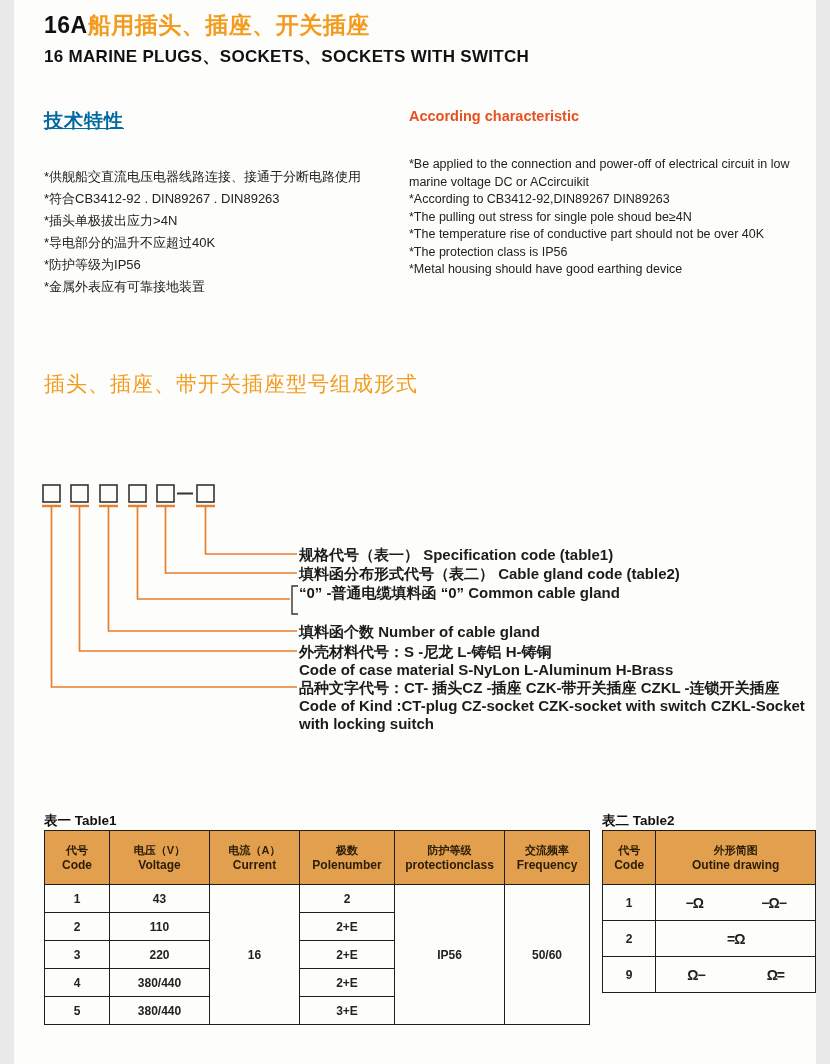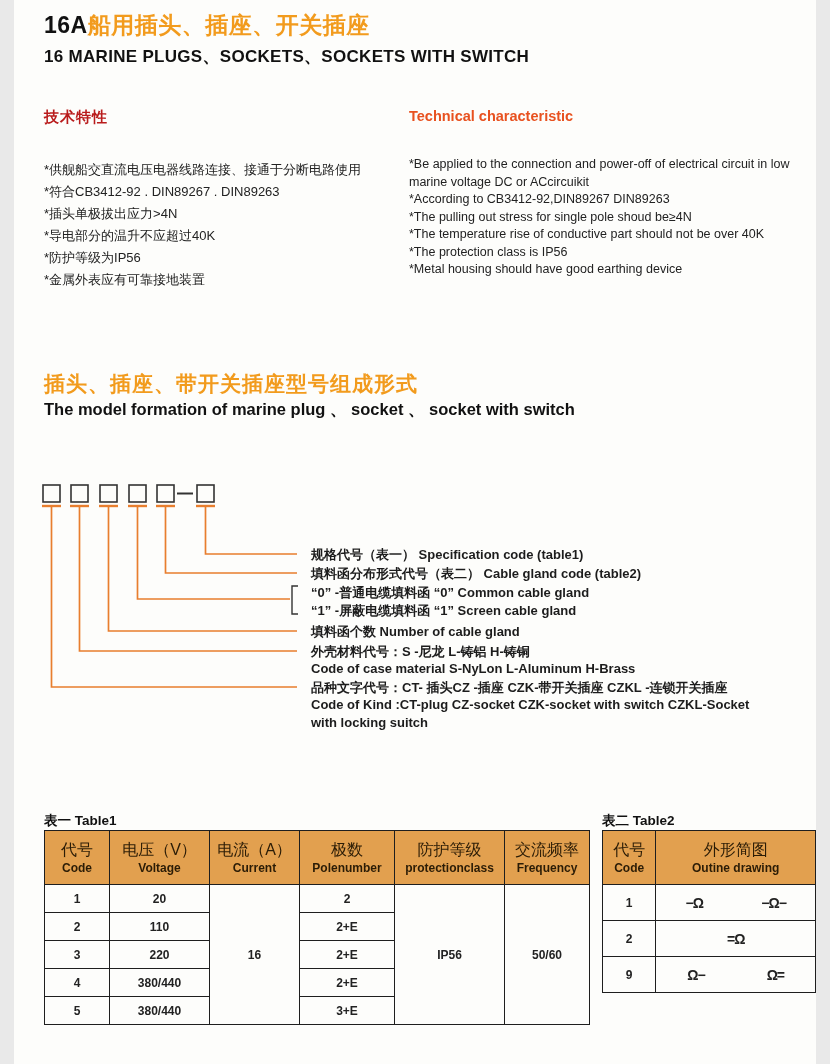--- a/index.html
+++ b/index.html
@@ -8,43 +8,43 @@
 
   
   .hdr { position:absolute; left:30px; top:10px; }
   .hdr .t1 { font-size:23px; font-weight:bold; color:#111; letter-spacing:0.5px; }
   .hdr .t1 .cn { color:#F29B1D; }
   .hdr .t2 { font-size:17px; font-weight:bold; color:#111; margin-top:4px; letter-spacing:0.3px; }
 
   
   .tech-cn { position:absolute; left:30px; top:108px; width:352px; }
   .tech-en { position:absolute; left:395px; top:108px; width:420px; }
-  .tech-cn h3 { color:#b91c1c; font-size:15px; font-weight:bold; letter-spacing:1px; }
+  .tech-cn h3 { color:#0369a1; font-size:19px; font-weight:bold; letter-spacing:1px;text-decoration:underline; }
   .tech-en h3 { color:#E8511F; font-size:14.5px; font-weight:bold; }
   .tech-cn ul, .tech-en ul { list-style:none; margin-top:32px; }
   .tech-cn li { font-size:13px; line-height:22px; color:#222; font-weight:500; }
   .tech-en li { font-size:12.5px; line-height:17.5px; color:#222; font-weight:500; }
 
   
   .model-hd { position:absolute; left:30px; top:370px; }
-  .model-hd .cn { color:#F29B1D; font-size:21px; font-weight:bold; letter-spacing:1px; }
+  .model-hd .cn { color:#F29B1D; font-size:21px; font-weight:normal; letter-spacing:1px; }
   .model-hd .en { color:#111; font-size:16.5px; font-weight:bold; margin-top:1px; }
 
   .diagram { position:absolute; left:0; top:480px; width:830px; height:300px; }
   .diagram svg { position:absolute; left:0; top:0; }
-  .dlabel { position:absolute; left:297px; font-size:13px; font-weight:600; color:#1c1c1c; white-space:nowrap; }
+  .dlabel { position:absolute; left:285px; font-size:15px; font-weight:600; color:#1c1c1c; white-space:nowrap; }
 
   
   .tblwrap1 { position:absolute; left:30px; top:812px; }
   .tblwrap2 { position:absolute; left:588px; top:812px; }
   .tcap { font-size:13.5px; font-weight:bold; color:#111; }
   table { border-collapse:collapse; table-layout:fixed; }
   th, td { border:1.6px solid #1e1e1e; text-align:center; vertical-align:middle; }
   th { background:#E2A04F; color:#2b1c06; padding:6px 2px; height:54px; }
-  th .cnh { font-size:16px; font-weight:normal; }
+  th .cnh { font-size:11px; font-weight:bold; }
   th .enh { font-size:12px; font-weight:bold; margin-top:0; }
   td { font-size:12px; font-weight:600; color:#222; height:28px; background:#fdfdfb; }
   .t2 td { height:36px; }
   .symrow { display:flex; justify-content:space-around; align-items:center; }
   .sym { font-size:14px; font-weight:600; letter-spacing:-1px; }
 </style>
 </head>
 <body>
 
 <div class="page">
@@ -60,34 +60,33 @@
       <li>*供舰船交直流电压电器线路连接、接通于分断电路使用</li>
       <li>*符合CB3412-92 . DIN89267 . DIN89263</li>
       <li>*插头单极拔出应力&gt;4N</li>
       <li>*导电部分的温升不应超过40K</li>
       <li>*防护等级为IP56</li>
       <li>*金属外表应有可靠接地装置</li>
     </ul>
   </div>
 
   <div class="tech-en">
-    <h3>Technical characteristic</h3>
+    <h3>According characteristic</h3>
     <ul>
       <li>*Be applied to the connection and power-off of electrical circuit in low marine voltage DC or ACcircuikit</li>
       <li>*According to CB3412-92,DIN89267 DIN89263</li>
       <li>*The pulling out stress for single pole shoud be≥4N</li>
       <li>*The temperature rise of conductive part should not be over 40K</li>
       <li>*The protection class is IP56</li>
       <li>*Metal housing should have good earthing device</li>
     </ul>
   </div>
 
   <div class="model-hd">
     <div class="cn">插头、插座、带开关插座型号组成形式</div>
-    <div class="en">The model formation of marine plug 、 socket 、 socket with switch</div>
   </div>
 
   <div class="diagram">
     <svg width="830" height="300" viewBox="0 0 830 300">
 
       <g fill="#fdfdfb" stroke="#333" stroke-width="1.6">
         <rect x="29" y="5" width="17" height="17"></rect>
         <rect x="57" y="5" width="17" height="17"></rect>
         <rect x="86" y="5" width="17" height="17"></rect>
         <rect x="115" y="5" width="17" height="17"></rect>
@@ -113,21 +112,20 @@
         <polyline points="94.5,26 94.5,151 283,151"></polyline>
         <polyline points="65.5,26 65.5,171 283,171"></polyline>
         <polyline points="37.5,26 37.5,207 283,207"></polyline>
       </g>
 
       <path d="M 284,106 L 278,106 L 278,134 L 284,134" fill="none" stroke="#333" stroke-width="1.4"></path>
     </svg>
     <div class="dlabel" style="top:66px">规格代号（表一）  Specification code (table1)</div>
     <div class="dlabel" style="top:85px">填料函分布形式代号（表二）  Cable gland code (table2)</div>
     <div class="dlabel" style="top:104px">“0” -普通电缆填料函  “0” Common cable gland</div>
-    <div class="dlabel" style="top:122px">“1” -屏蔽电缆填料函  “1” Screen cable gland</div>
     <div class="dlabel" style="top:143px">填料函个数  Number of cable gland</div>
     <div class="dlabel" style="top:163px">外壳材料代号：S -尼龙 L-铸铝 H-铸铜</div>
     <div class="dlabel" style="top:181px">Code of case material S-NyLon L-Aluminum H-Brass</div>
     <div class="dlabel" style="top:217px">Code of Kind :CT-plug CZ-socket CZK-socket with switch CZKL-Socket</div>
     <div class="dlabel" style="top:199px">品种文字代号：CT- 插头CZ -插座 CZK-带开关插座 CZKL -连锁开关插座</div>
     <div class="dlabel" style="top:235px">with locking suitch</div>
   </div>
 
   <div class="tblwrap1">
     <div class="tcap">表一  Table1</div>
@@ -164,21 +162,21 @@
             </th>
           <th>
               <div class="cnh">交流频率</div>
               <div class="enh">Frequency</div>
             </th>
         </tr>
       </thead>
       <tbody>
         <tr>
           <td>1</td>
-          <td>20</td>
+          <td>43</td>
           <td rowspan="5">16</td>
           <td>2</td>
           <td rowspan="5">IP56</td>
           <td rowspan="5">50/60</td>
         </tr>
         <tr>
           <td>2</td>
           <td>110</td>
           <td>2+E</td>
         </tr>

